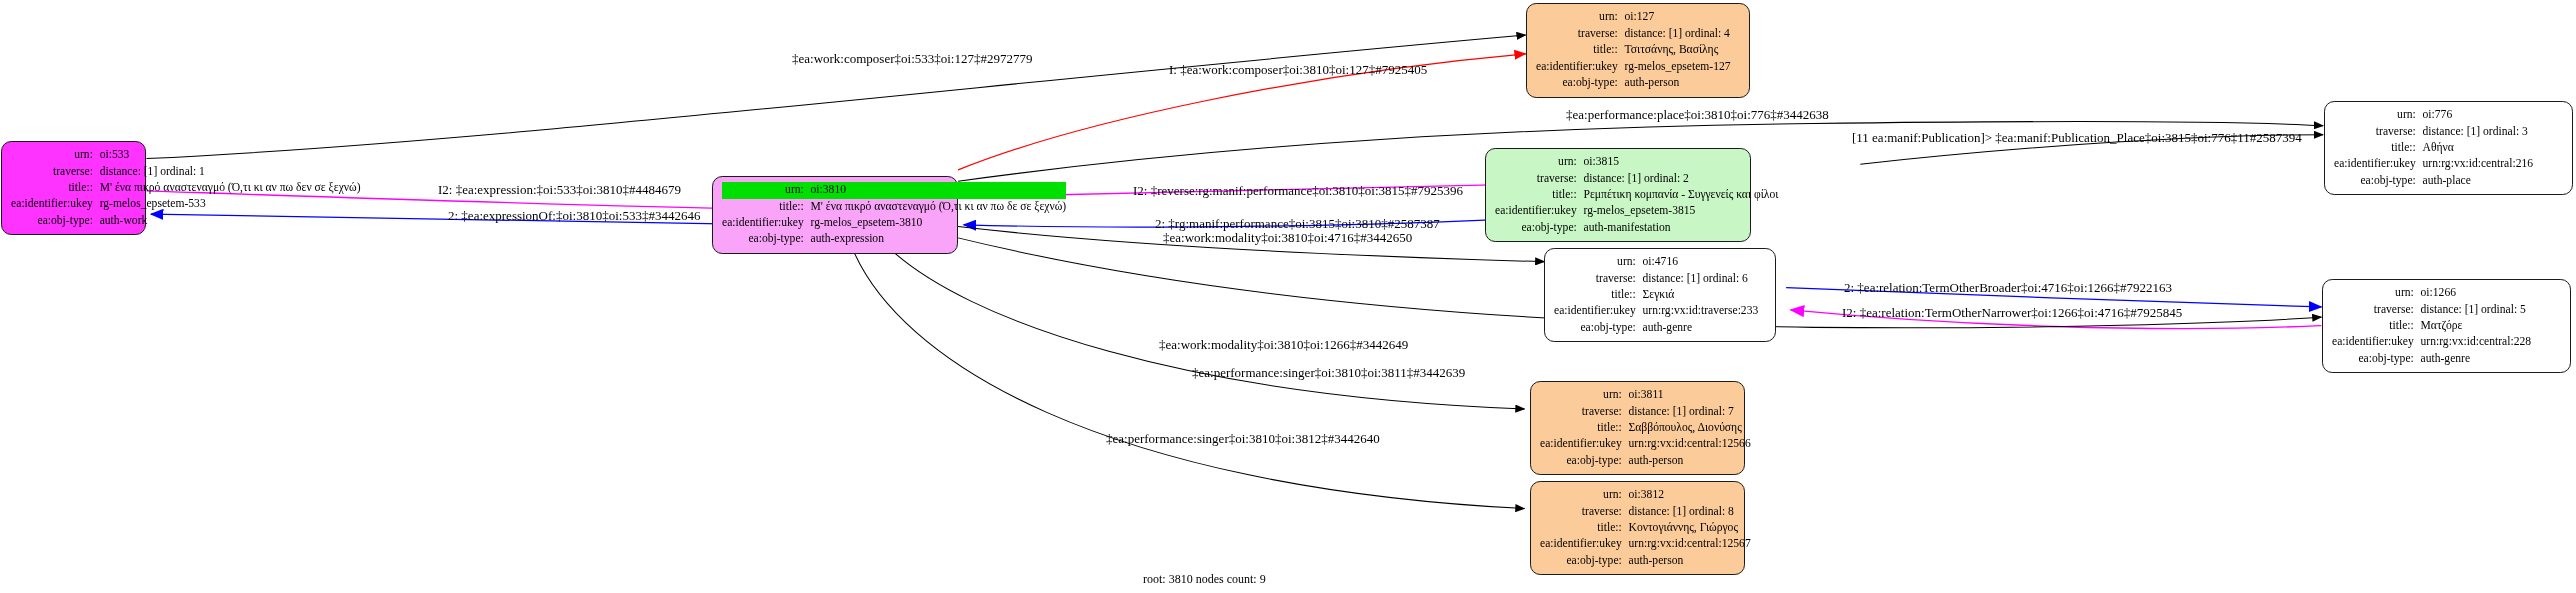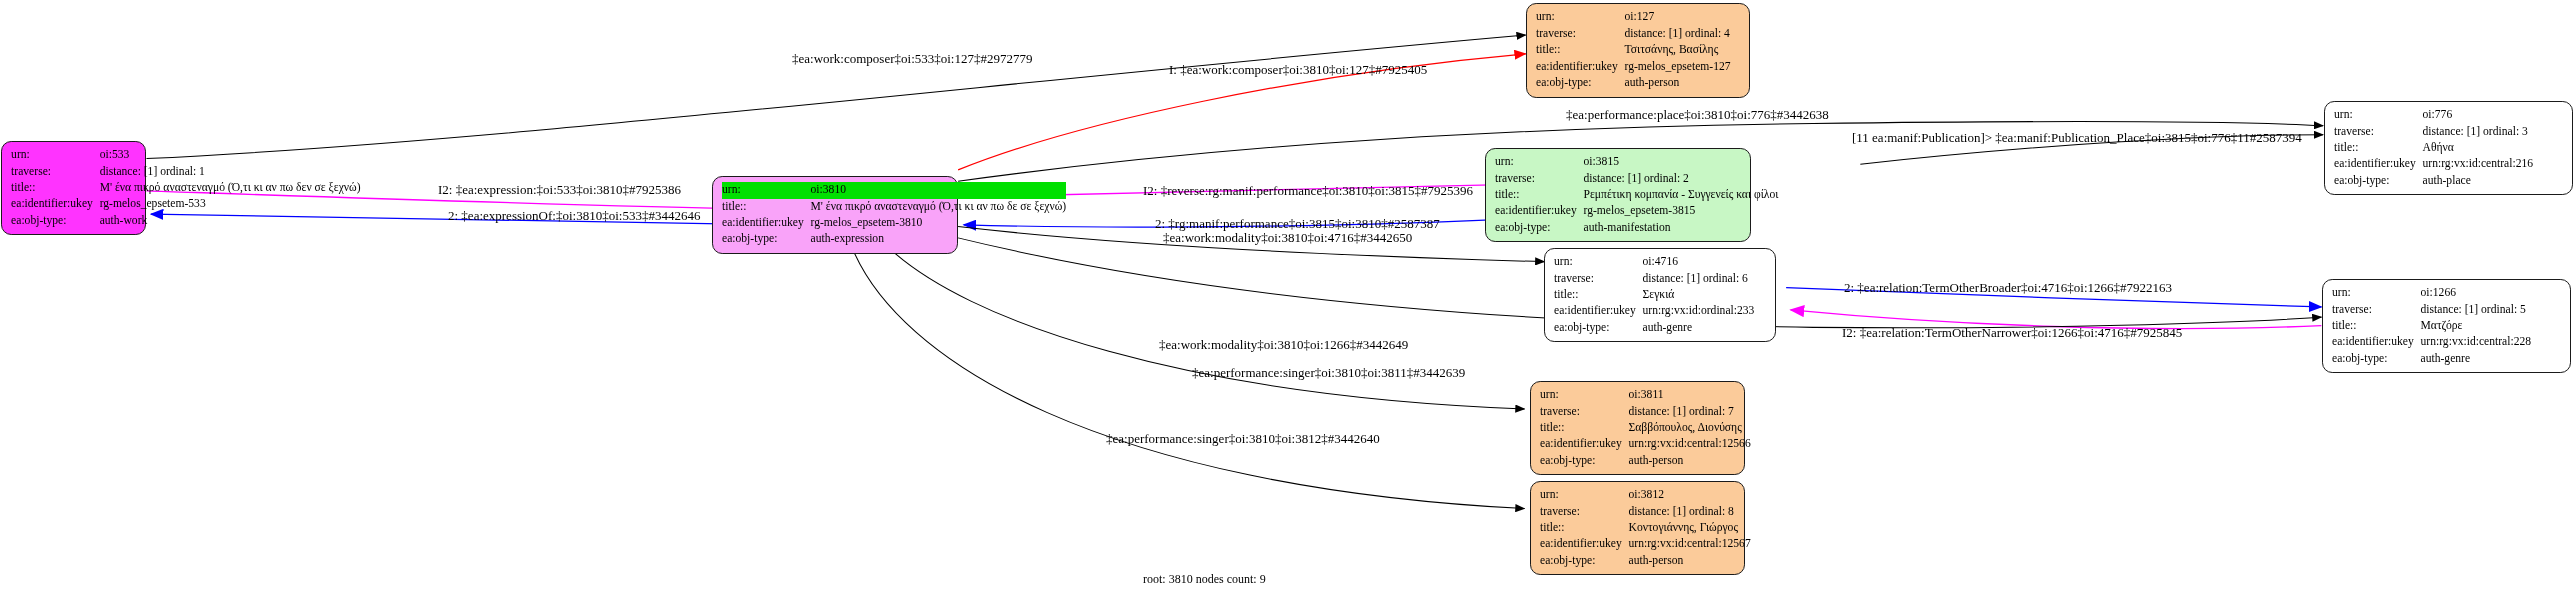--- a/index.html
+++ b/index.html
@@ -6,21 +6,21 @@
   body{width:2576px;height:593px;position:relative;overflow:hidden;
        font-family:"Liberation Serif","DejaVu Serif",serif;}
   #canvas{position:absolute;left:0;top:0;width:2576px;height:593px;}
   svg.edges{position:absolute;left:0;top:0;width:2576px;height:593px;pointer-events:none;}
 
   .node{position:absolute;border:0.9px solid #1a1a1a;border-radius:10.2px;
         box-sizing:border-box;padding:5.1px 8px 5.1px 9px;background:#fff;}
   .node table{border-collapse:collapse;}
   .node td{font-size:11.6px;line-height:1.42;color:#000;white-space:nowrap;
            padding:0 0 0 0;vertical-align:top;}
-  .node td.k{padding-right:5.7px;}
+  .node td.k{padding-right:5.7px;text-align:right;}
   .node td.v{padding-left:1.1px;}
 
   .n-magenta{background:#ff33ff;}
   .n-pink{background:#f9a3f9;}
   .n-orange{background:#fbcb9a;}
   .n-green{background:#c8f7c5;}
   .n-white{background:#ffffff;}
   td.hl-cell{background:#00e000;}
 
   .elabel{position:absolute;font-size:13px;color:#000;white-space:nowrap;
@@ -218,21 +218,21 @@
       <tr>
         <td class="k">traverse:</td>
         <td class="v">distance: [1]     ordinal: 6</td>
       </tr>
       <tr>
         <td class="k">title::</td>
         <td class="v">Σεγκιά</td>
       </tr>
       <tr>
         <td class="k">ea:identifier:ukey</td>
-        <td class="v">urn:rg:vx:id:ordinal:233</td>
+        <td class="v">urn:rg:vx:id:traverse:233</td>
       </tr>
       <tr>
         <td class="k">ea:obj-type:</td>
         <td class="v">auth-genre</td>
       </tr>
     </tbody>
       </table>
   </div>
 
   <div class="node n-white" style="left:2322px;top:279px;width:249px;">
@@ -313,37 +313,37 @@
         <td class="v">auth-person</td>
       </tr>
     </tbody>
       </table>
   </div>
 
   <div class="elabel" style="left:792px;top:52px;">‡ea:work:composer‡oi:533‡oi:127‡#2972779</div>
 
   <div class="elabel" style="left:1169px;top:63px;">I: ‡ea:work:composer‡oi:3810‡oi:127‡#7925405</div>
 
-  <div class="elabel" style="left:438px;top:183px;">I2: ‡ea:expression:‡oi:533‡oi:3810‡#7925386</div>
+  <div class="elabel" style="left:438px;top:183px;">I2: ‡ea:expression:‡oi:533‡oi:3810‡#4484679</div>
 
   <div class="elabel" style="left:448px;top:209px;">2: ‡ea:expressionOf:‡oi:3810‡oi:533‡#3442646</div>
 
   <div class="elabel" style="left:1522px;top:108px;margin-left:44px;">‡ea:performance:place‡oi:3810‡oi:776‡#3442638</div>
 
   <div class="elabel" style="left:1840px;top:131px;padding-left:12px;">[11 ea:manif:Publication]&gt; ‡ea:manif:Publication_Place‡oi:3815‡oi:776‡11#2587394</div>
 
-  <div class="elabel" style="left:1133px;top:184px;margin-left:10px;">I2: ‡reverse:rg:manif:performance‡oi:3810‡oi:3815‡#7925396</div>
+  <div class="elabel" style="left:1133px;top:184px;">I2: ‡reverse:rg:manif:performance‡oi:3810‡oi:3815‡#7925396</div>
 
   <div class="elabel" style="left:1155px;top:217px;">2: ‡rg:manif:performance‡oi:3815‡oi:3810‡#2587387</div>
 
   <div class="elabel" style="left:1163px;top:231px;">‡ea:work:modality‡oi:3810‡oi:4716‡#3442650</div>
 
   <div class="elabel" style="left:1844px;top:281px;">2: ‡ea:relation:TermOtherBroader‡oi:4716‡oi:1266‡#7922163</div>
 
-  <div class="elabel" style="left:1842px;top:306px;margin-top:20px;">I2: ‡ea:relation:TermOtherNarrower‡oi:1266‡oi:4716‡#7925845</div>
+  <div class="elabel" style="left:1842px;top:306px;">I2: ‡ea:relation:TermOtherNarrower‡oi:1266‡oi:4716‡#7925845</div>
 
   <div class="elabel" style="left:1159px;top:338px;text-align:center;">‡ea:work:modality‡oi:3810‡oi:1266‡#3442649</div>
 
   <div class="elabel" style="left:1192px;top:366px;">‡ea:performance:singer‡oi:3810‡oi:3811‡#3442639</div>
 
   <div class="elabel" style="left:1097px;top:432px;margin-left:9px;">‡ea:performance:singer‡oi:3810‡oi:3812‡#3442640</div>
 
   <div class="caption" style="left:1143px;top:572px;">root: 3810 nodes count: 9</div>
 
 </div>

